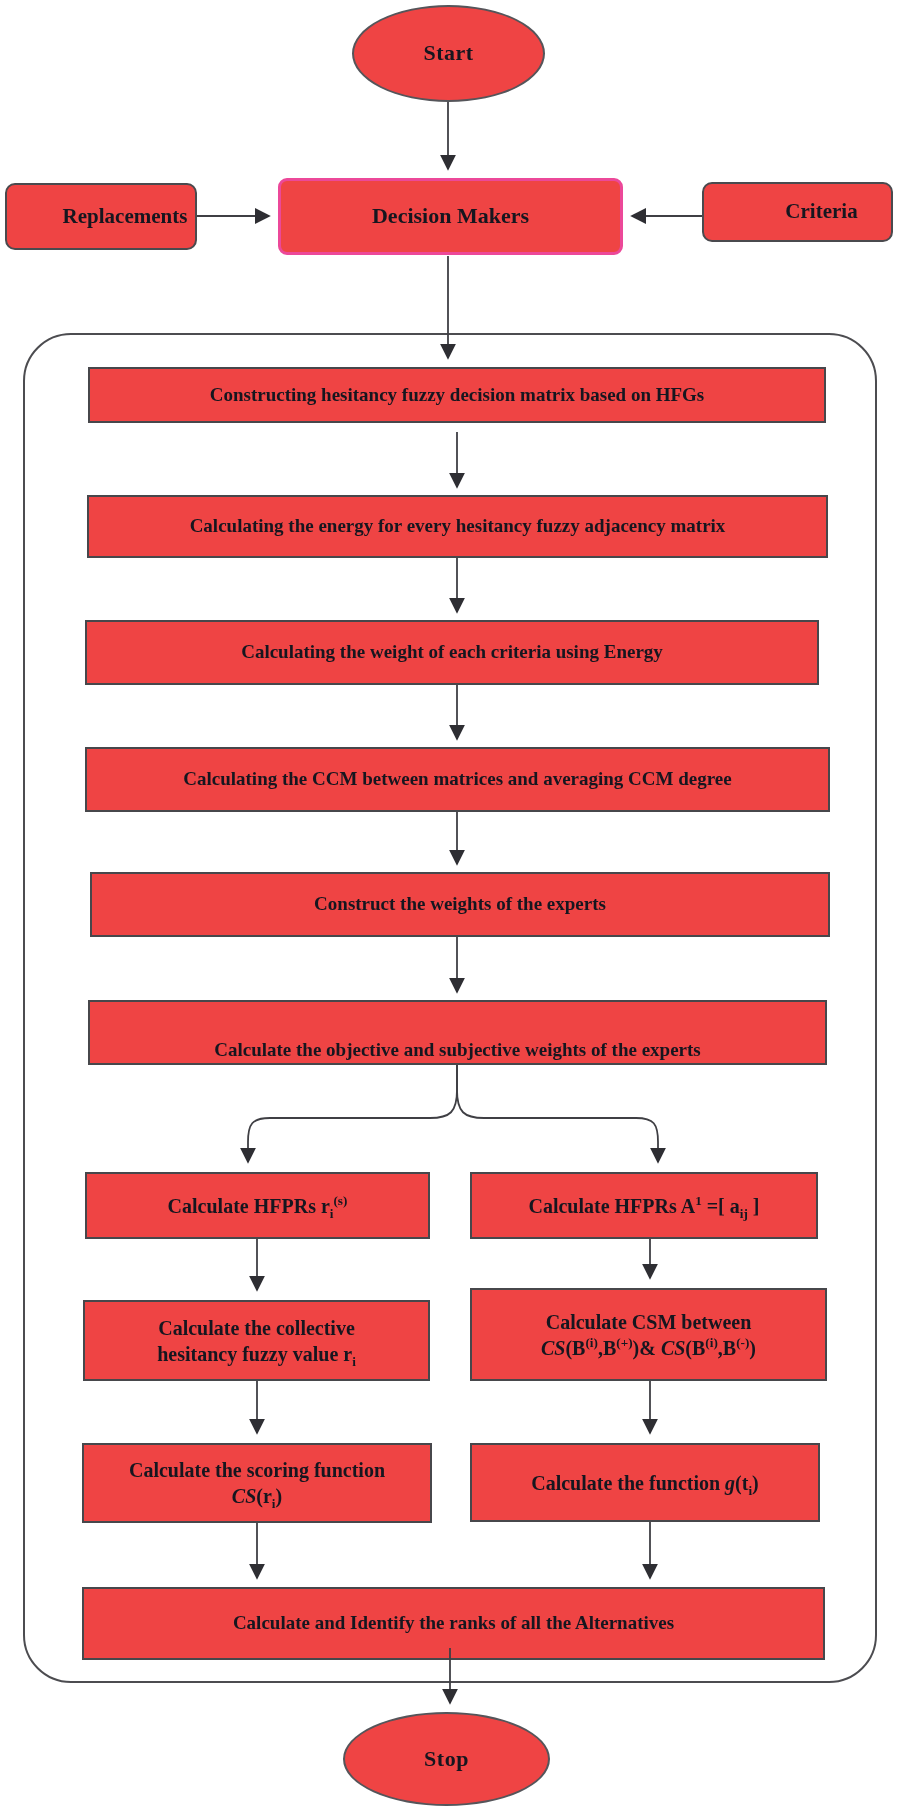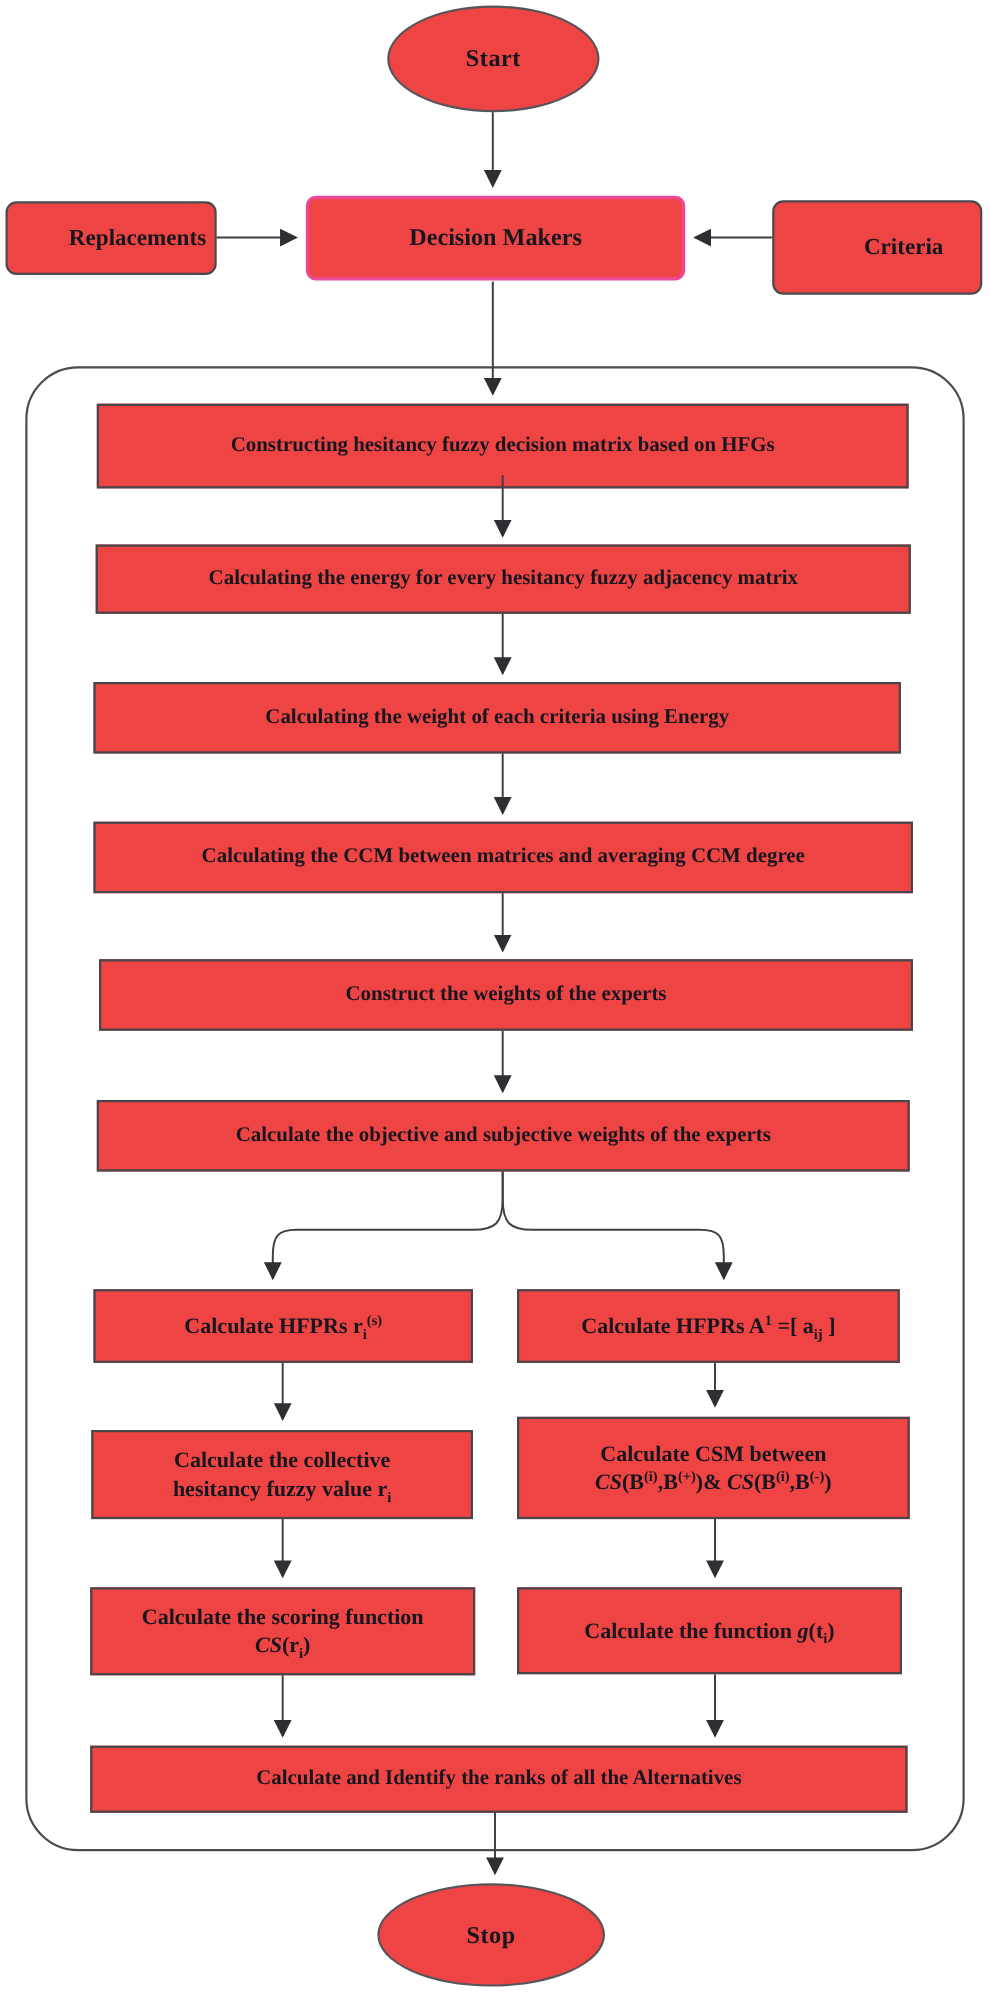--- a/index.html
+++ b/index.html
@@ -41,45 +41,45 @@
 </div>
 
 <div class="node rounded" style="left:5px;top:183px;width:192px;height:67px;">
   <span class="lbl fs-io">Replacements</span>
 </div>
 
 <div class="node rounded-thick" style="left:278px;top:178px;width:345px;height:77px;">
   <span class="lbl fs-dm">Decision Makers</span>
 </div>
 
-<div class="node rounded" style="left:702px;top:182px;width:191px;height:86px;">
+<div class="node rounded" style="left:702px;top:182px;width:191px;height:60px;">
   <span class="lbl fs-io">Criteria</span>
 </div>
 
-<div class="node rect" style="left:88px;top:367px;width:738px;height:77px;">
+<div class="node rect" style="left:88px;top:367px;width:738px;height:56px;">
   <span class="lbl fs-proc">Constructing hesitancy fuzzy decision matrix based on HFGs</span>
 </div>
 
 <div class="node rect" style="left:87px;top:495px;width:741px;height:63px;">
   <span class="lbl fs-proc">Calculating the energy for every hesitancy fuzzy adjacency matrix</span>
 </div>
 
 <div class="node rect" style="left:85px;top:620px;width:734px;height:65px;">
   <span class="lbl fs-proc">Calculating the weight of each criteria using Energy</span>
 </div>
 
 <div class="node rect" style="left:85px;top:747px;width:745px;height:65px;">
   <span class="lbl fs-proc">Calculating the CCM between matrices and  averaging CCM degree</span>
 </div>
 
 <div class="node rect" style="left:90px;top:872px;width:740px;height:65px;text-align:right;">
   <span class="lbl fs-proc">Construct the weights of the experts</span>
 </div>
 
-<div class="node rect" style="left:88px;top:1000px;width:739px;height:65px;">
+<div class="node rect" style="left:88px;top:1000px;width:739px;height:65px;align-items:flex-end;">
   <span class="lbl fs-proc">Calculate the objective and subjective weights of the experts</span>
 </div>
 
 <div class="node rect" style="left:85px;top:1172px;width:345px;height:67px;">
   <span class="lbl fs-branch"><span>Calculate HFPRs  r</span><sub>i</sub><sup>(s)</sup></span>
 </div>
 
 <div class="node rect" style="left:83px;top:1300px;width:347px;height:81px;">
   <span class="lbl fs-branch"><span>Calculate the collective</span><br><span>hesitancy fuzzy value r</span><sub>i</sub></span>
 </div>
@@ -93,21 +93,21 @@
 </div>
 
 <div class="node rect" style="left:470px;top:1288px;width:357px;height:93px;">
   <span class="lbl fs-branch"><span>Calculate CSM between</span><br><i>CS</i><span>(B</span><sup>(i)</sup><span>,B</span><sup>(+)</sup><span>)&amp; </span><i>CS</i><span>(B</span><sup>(i)</sup><span>,B</span><sup>(-)</sup><span>)</span></span>
 </div>
 
 <div class="node rect" style="left:470px;top:1443px;width:350px;height:79px;">
   <span class="lbl fs-branch"><span>Calculate the function </span><i>g</i><span>(t</span><sub>i</sub><span>)</span></span>
 </div>
 
-<div class="node rect" style="left:82px;top:1587px;width:743px;height:61px;">
+<div class="node rect" style="left:82px;top:1587px;width:743px;height:73px;">
   <span class="lbl fs-proc">Calculate and Identify the ranks of all the Alternatives</span>
 </div>
 
 <div class="node ellipse" style="left:343px;top:1712px;width:207px;height:94px;">
   <span class="lbl fs-term">Stop</span>
 </div>
 
 <svg class="wires" width="900" height="1815" viewBox="0 0 900 1815">
   <defs>
     <marker id="ah" markerWidth="10" markerHeight="9" refX="8" refY="4.5" orient="auto">

